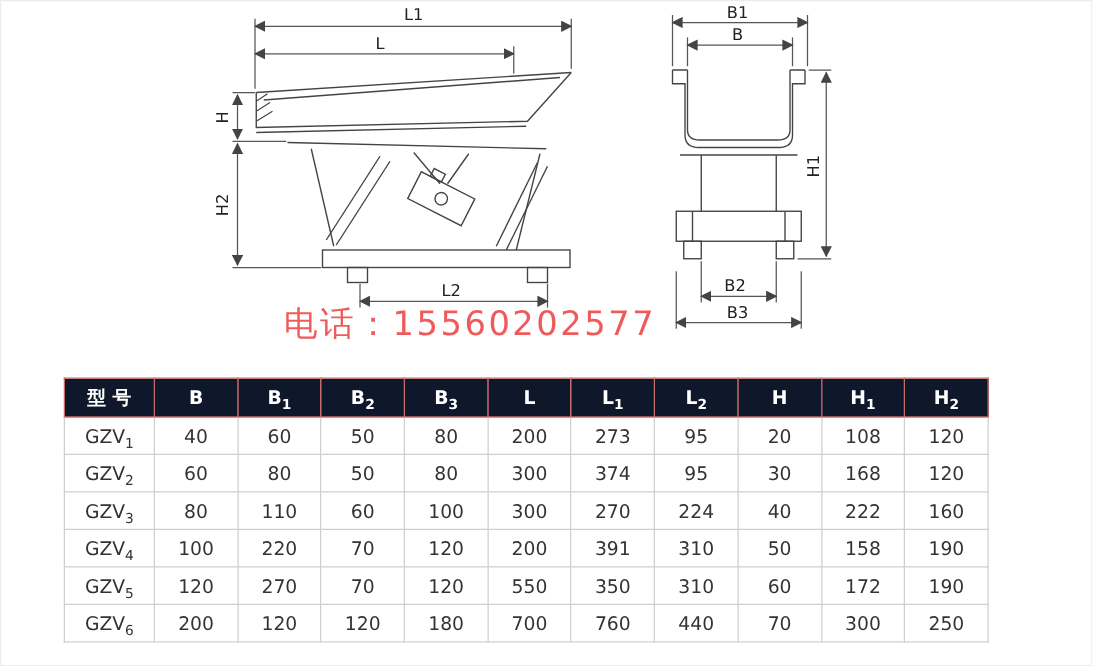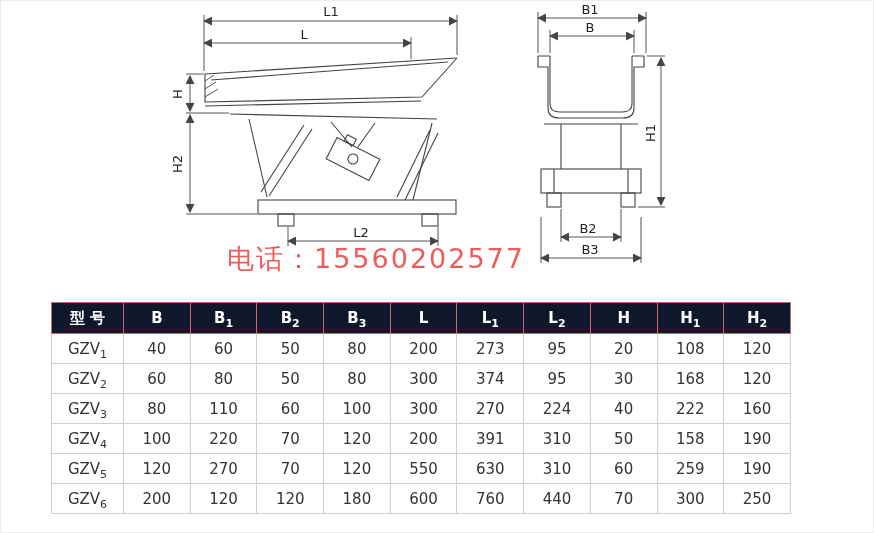--- a/index.html
+++ b/index.html
@@ -209,33 +209,33 @@
           <td>158</td>
           <td>190</td>
         </tr>
         <tr>
           <td><span>GZV</span><sub>5</sub></td>
           <td>120</td>
           <td>270</td>
           <td>70</td>
           <td>120</td>
           <td>550</td>
-          <td>630</td>
+          <td>350</td>
           <td>310</td>
           <td>60</td>
-          <td>259</td>
+          <td>172</td>
           <td>190</td>
         </tr>
         <tr>
           <td><span>GZV</span><sub>6</sub></td>
           <td>200</td>
           <td>120</td>
           <td>120</td>
           <td>180</td>
-          <td>600</td>
+          <td>700</td>
           <td>760</td>
           <td>440</td>
           <td>70</td>
           <td>300</td>
           <td>250</td>
         </tr>
       </tbody>
   </table>
 
 </div>

